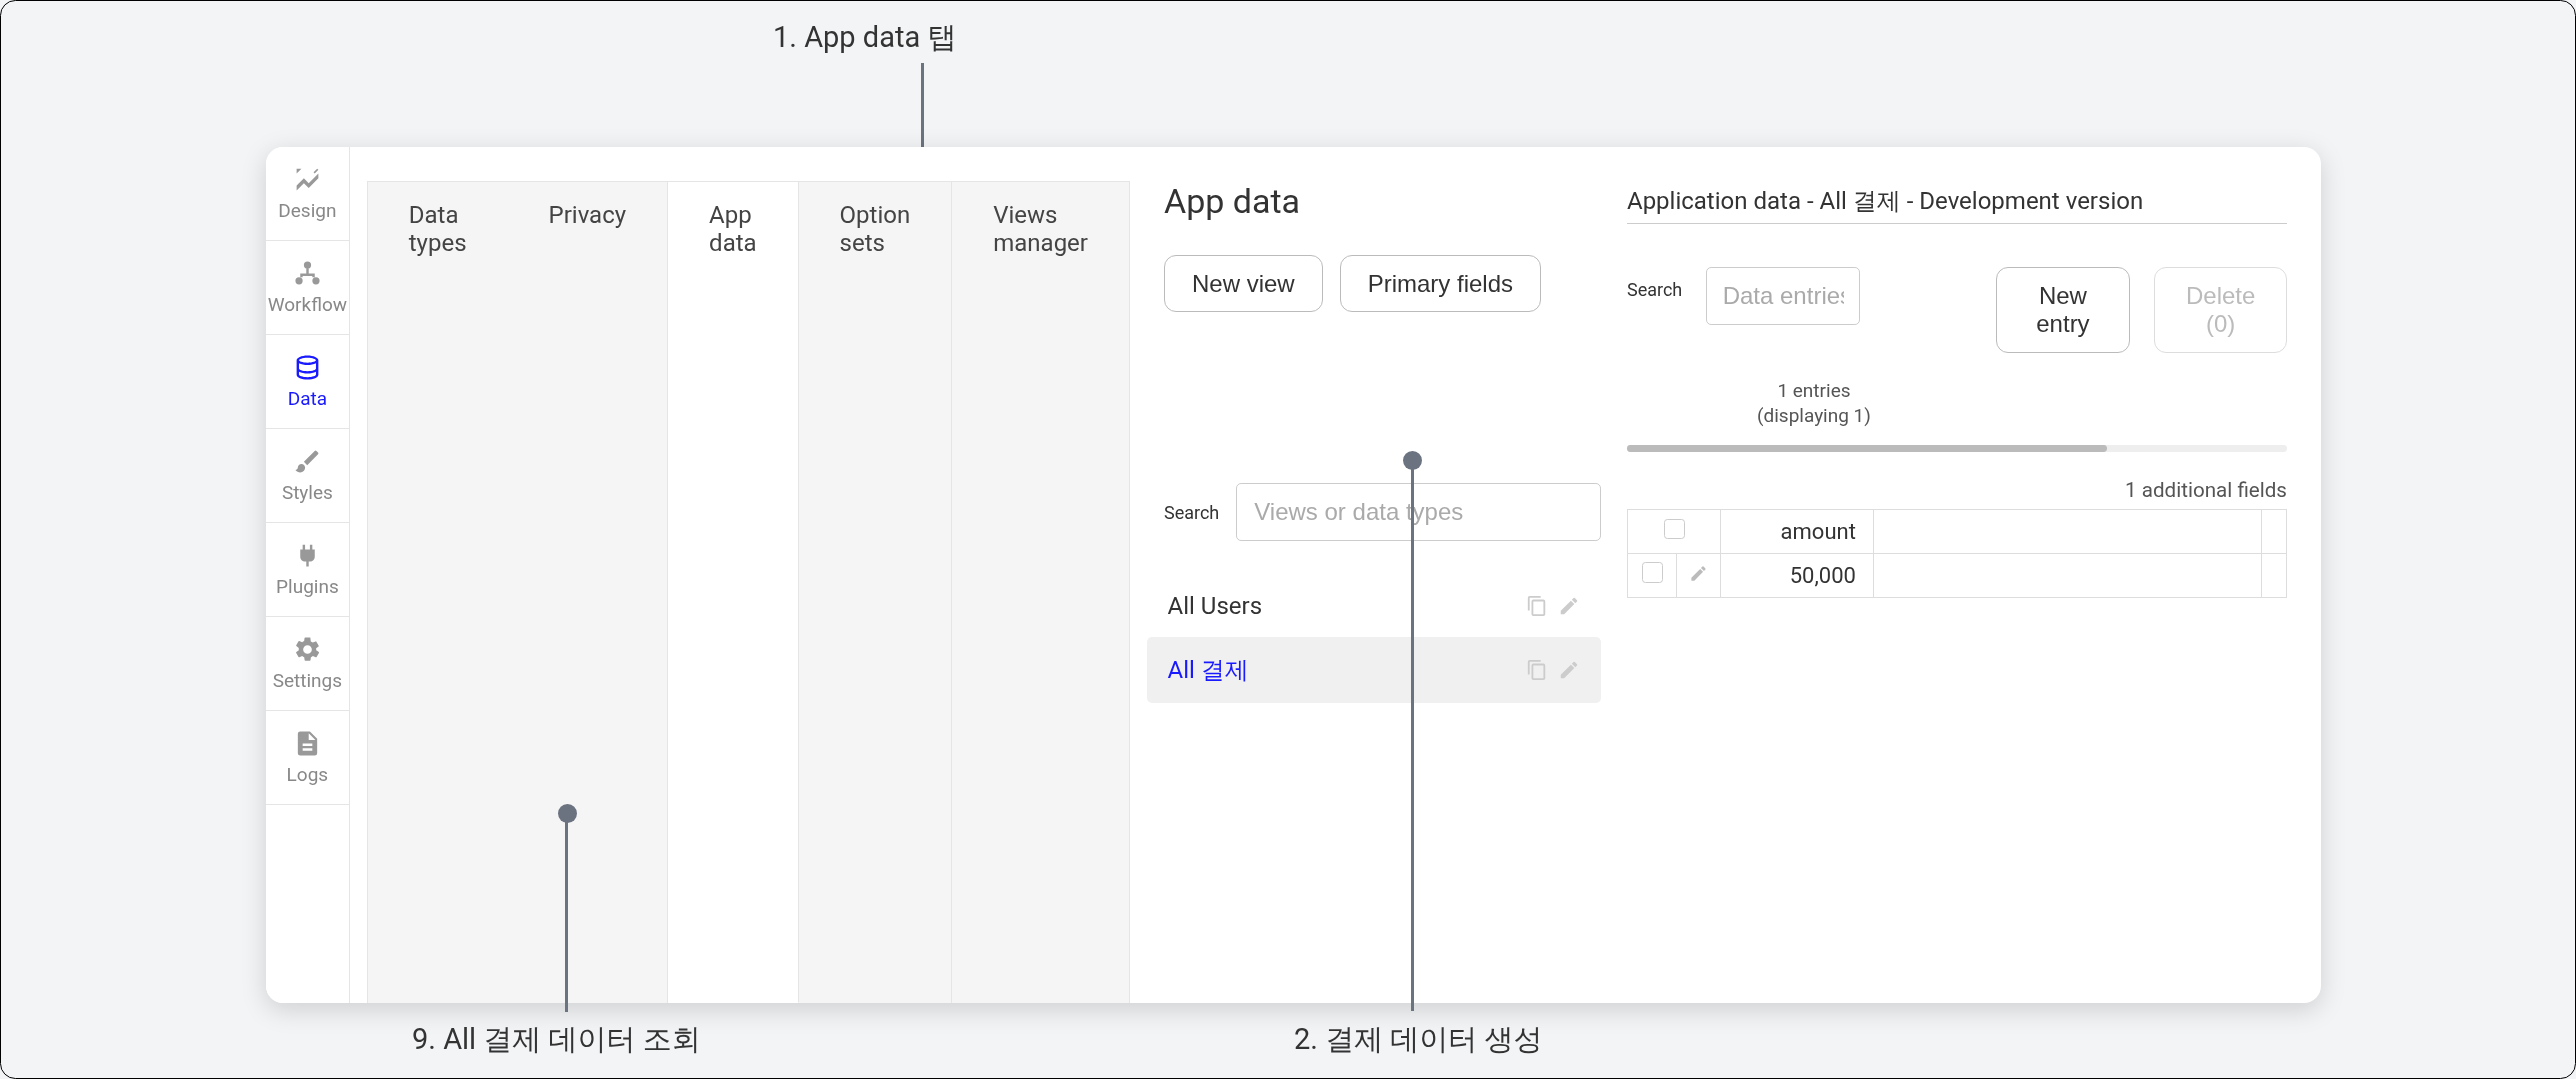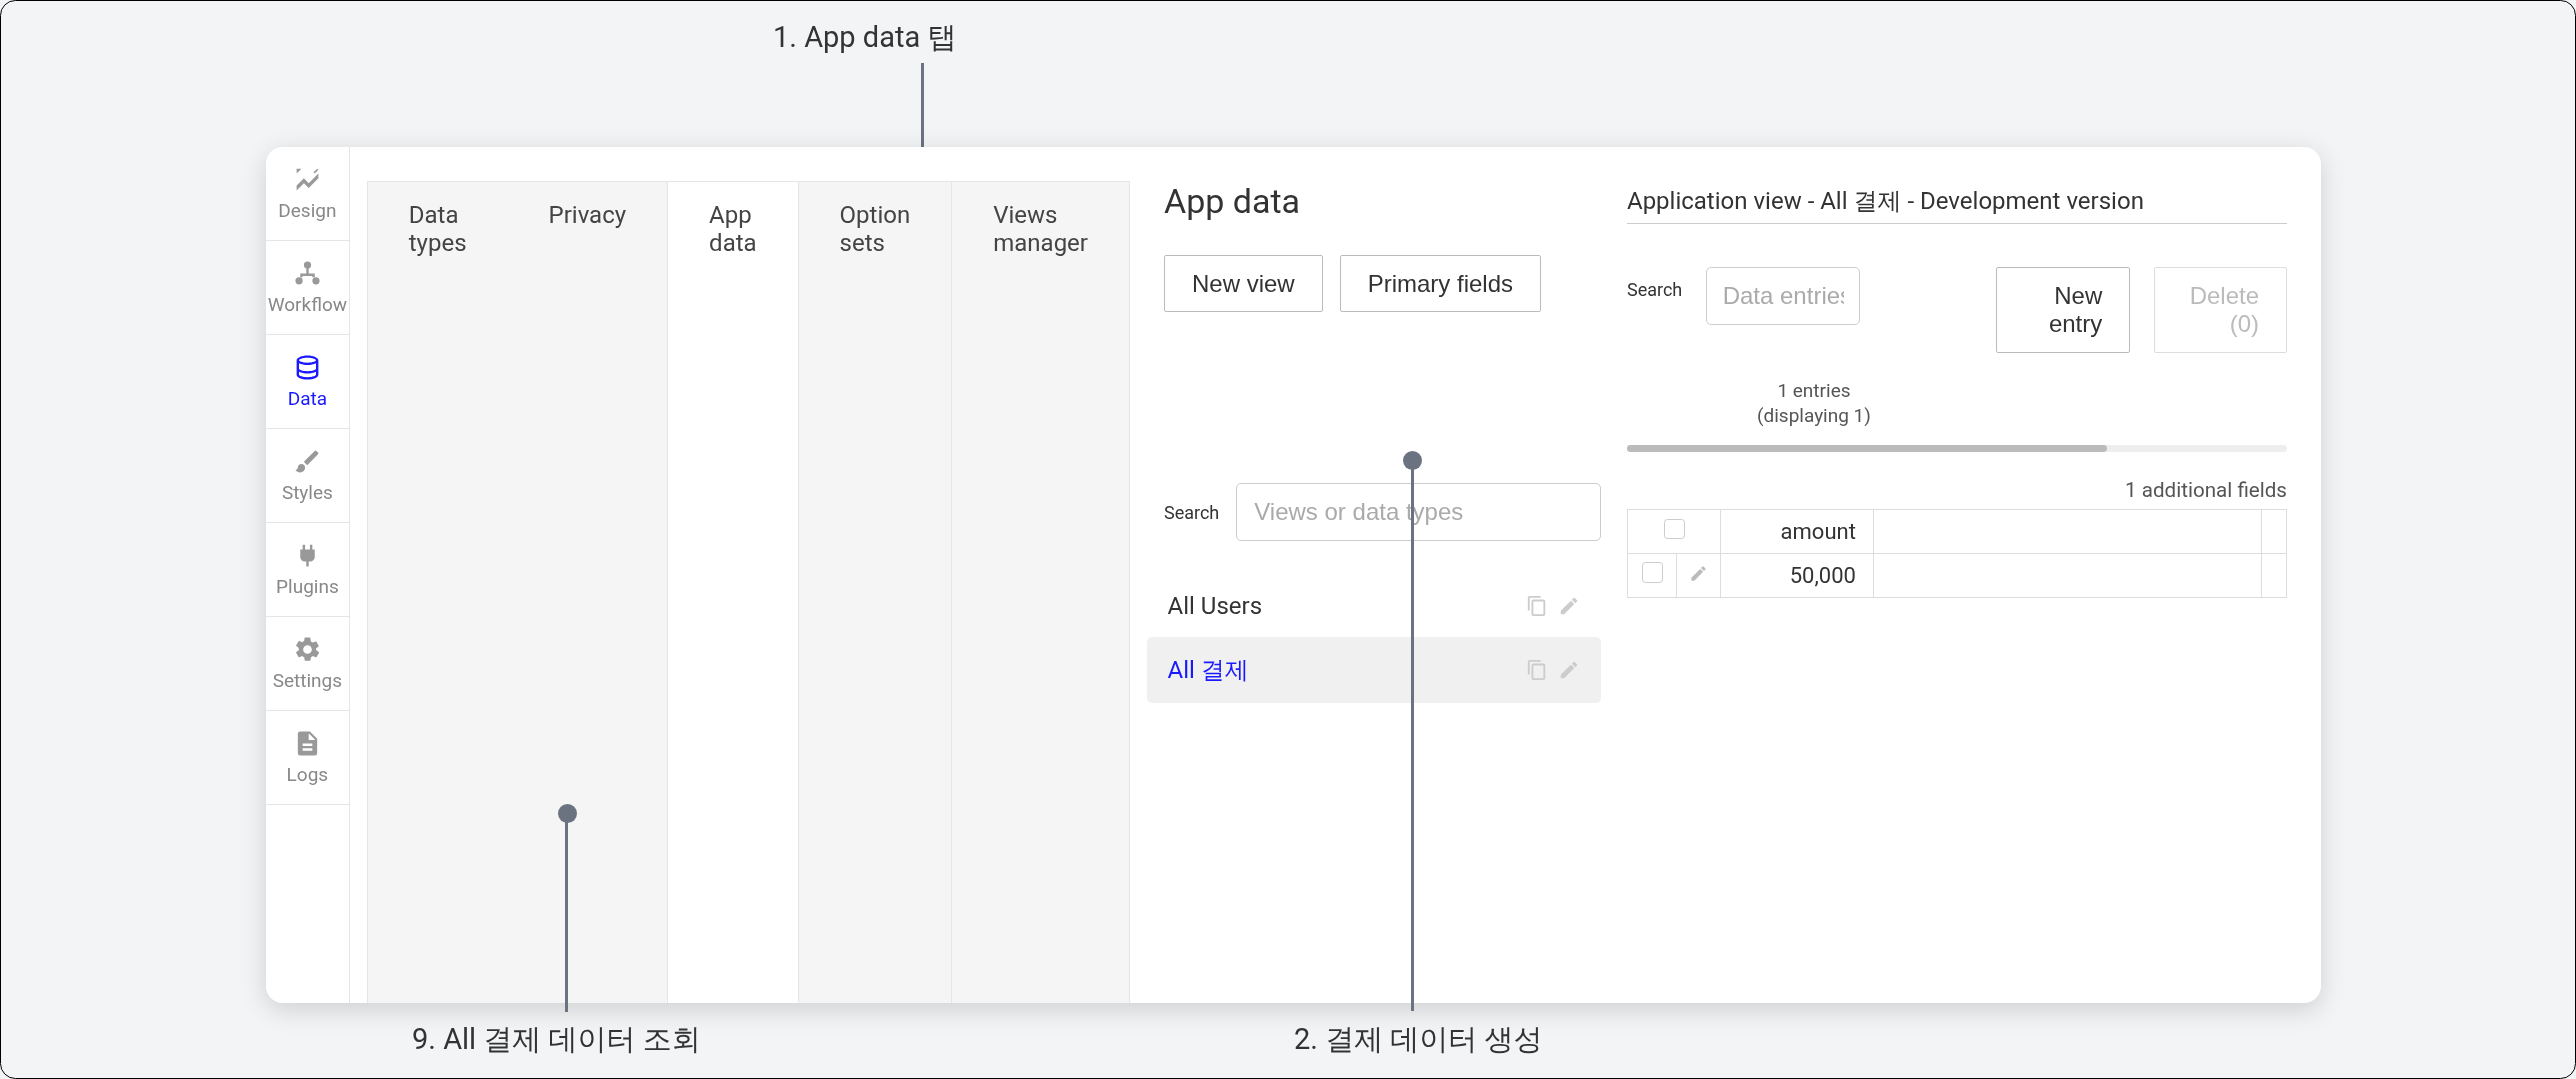--- a/index.html
+++ b/index.html
@@ -73,26 +73,25 @@
     .tab + .tab { border-left: none; }
     .tab.active { background: #fff; border-bottom: 0.9px solid #fff; }
     .tabs-spacer { flex: 1; border-bottom: 0.9px solid #e5e5e5; }
     .content { display: flex; flex: 1; padding: 17px 34px 17px 17px; }
     .left-panel { width: 480px; padding-right: 26px; }
     .left-title { font-size: 34px; color: #333; margin: 17px 0 34px 17px; }
     .left-buttons { display: flex; gap: 17px; margin-left: 17px; margin-bottom: 171px; }
     .btn {
       padding: 13.7px 27px;
       border: 0.9px solid #bbb;
-      border-radius: 2px;
+      border-radius: 12px;
       background: #fff;
       font-size: 24px;
       color: #333;
       cursor: pointer;
-      text-align: right;
     }
     .btn.disabled { color: #bbb; border-color: #ddd; cursor: default; }
     .search-row { display: flex; align-items: center; gap: 17px; margin-left: 17px; margin-bottom: 34px; }
     .search-label { font-size: 18px; color: #333; }
     .search-input {
       flex: 1;
       padding: 14px 17px;
       border: 0.9px solid #ccc;
       border-radius: 5.1px;
       font-size: 24px;
@@ -236,21 +235,21 @@
                   <path d="M16 1H4a2 2 0 00-2 2v14h2V3h12V1zm3 4H8a2 2 0 00-2 2v14a2 2 0 002 2h11a2 2 0 002-2V7a2 2 0 00-2-2zm0 16H8V7h11v14z"></path>
                 </svg>
               <svg width="22" height="22" viewBox="0 0 24 24">
                   <path d="M3 17.25V21h3.75L17.81 9.94l-3.75-3.75L3 17.25zM20.71 7.04a1 1 0 000-1.41l-2.34-2.34a1 1 0 00-1.41 0l-1.83 1.83 3.75 3.75 1.83-1.83z"></path>
                 </svg>
             </span>
           </div>
         </div>
 
         <div class="right-panel">
-          <div class="right-title">Application view - All 결제 - Development version</div>
+          <div class="right-title">Application data - All 결제 - Development version</div>
           <div class="right-title-line"></div>
           <div class="right-row">
             <span class="search-label" style="padding-top:12px;">Search</span>
             <input class="small-input" placeholder="Data entries" style="">
             <div style="width:120px;"></div>
             <button class="btn">New entry</button>
             <button class="btn disabled">Delete (0)</button>
           </div>
           <div class="entries-info">1 entries (displaying 1)</div>
           <div style="height:17px;"></div>

